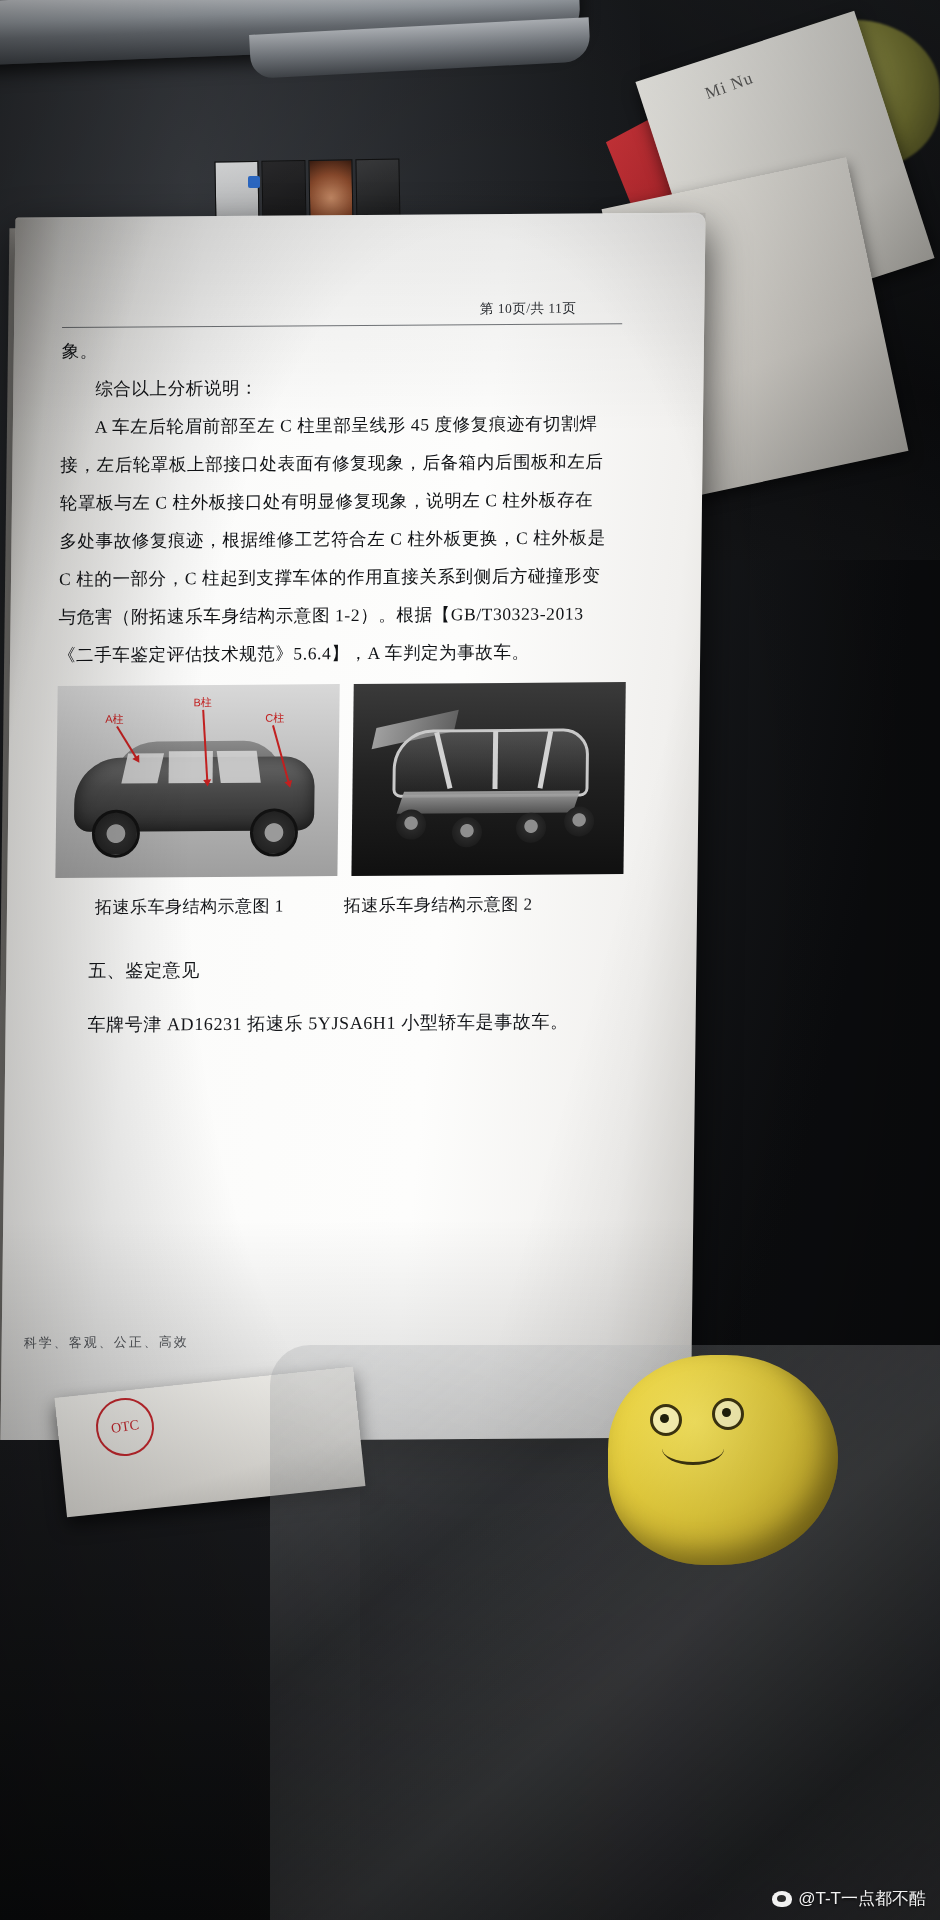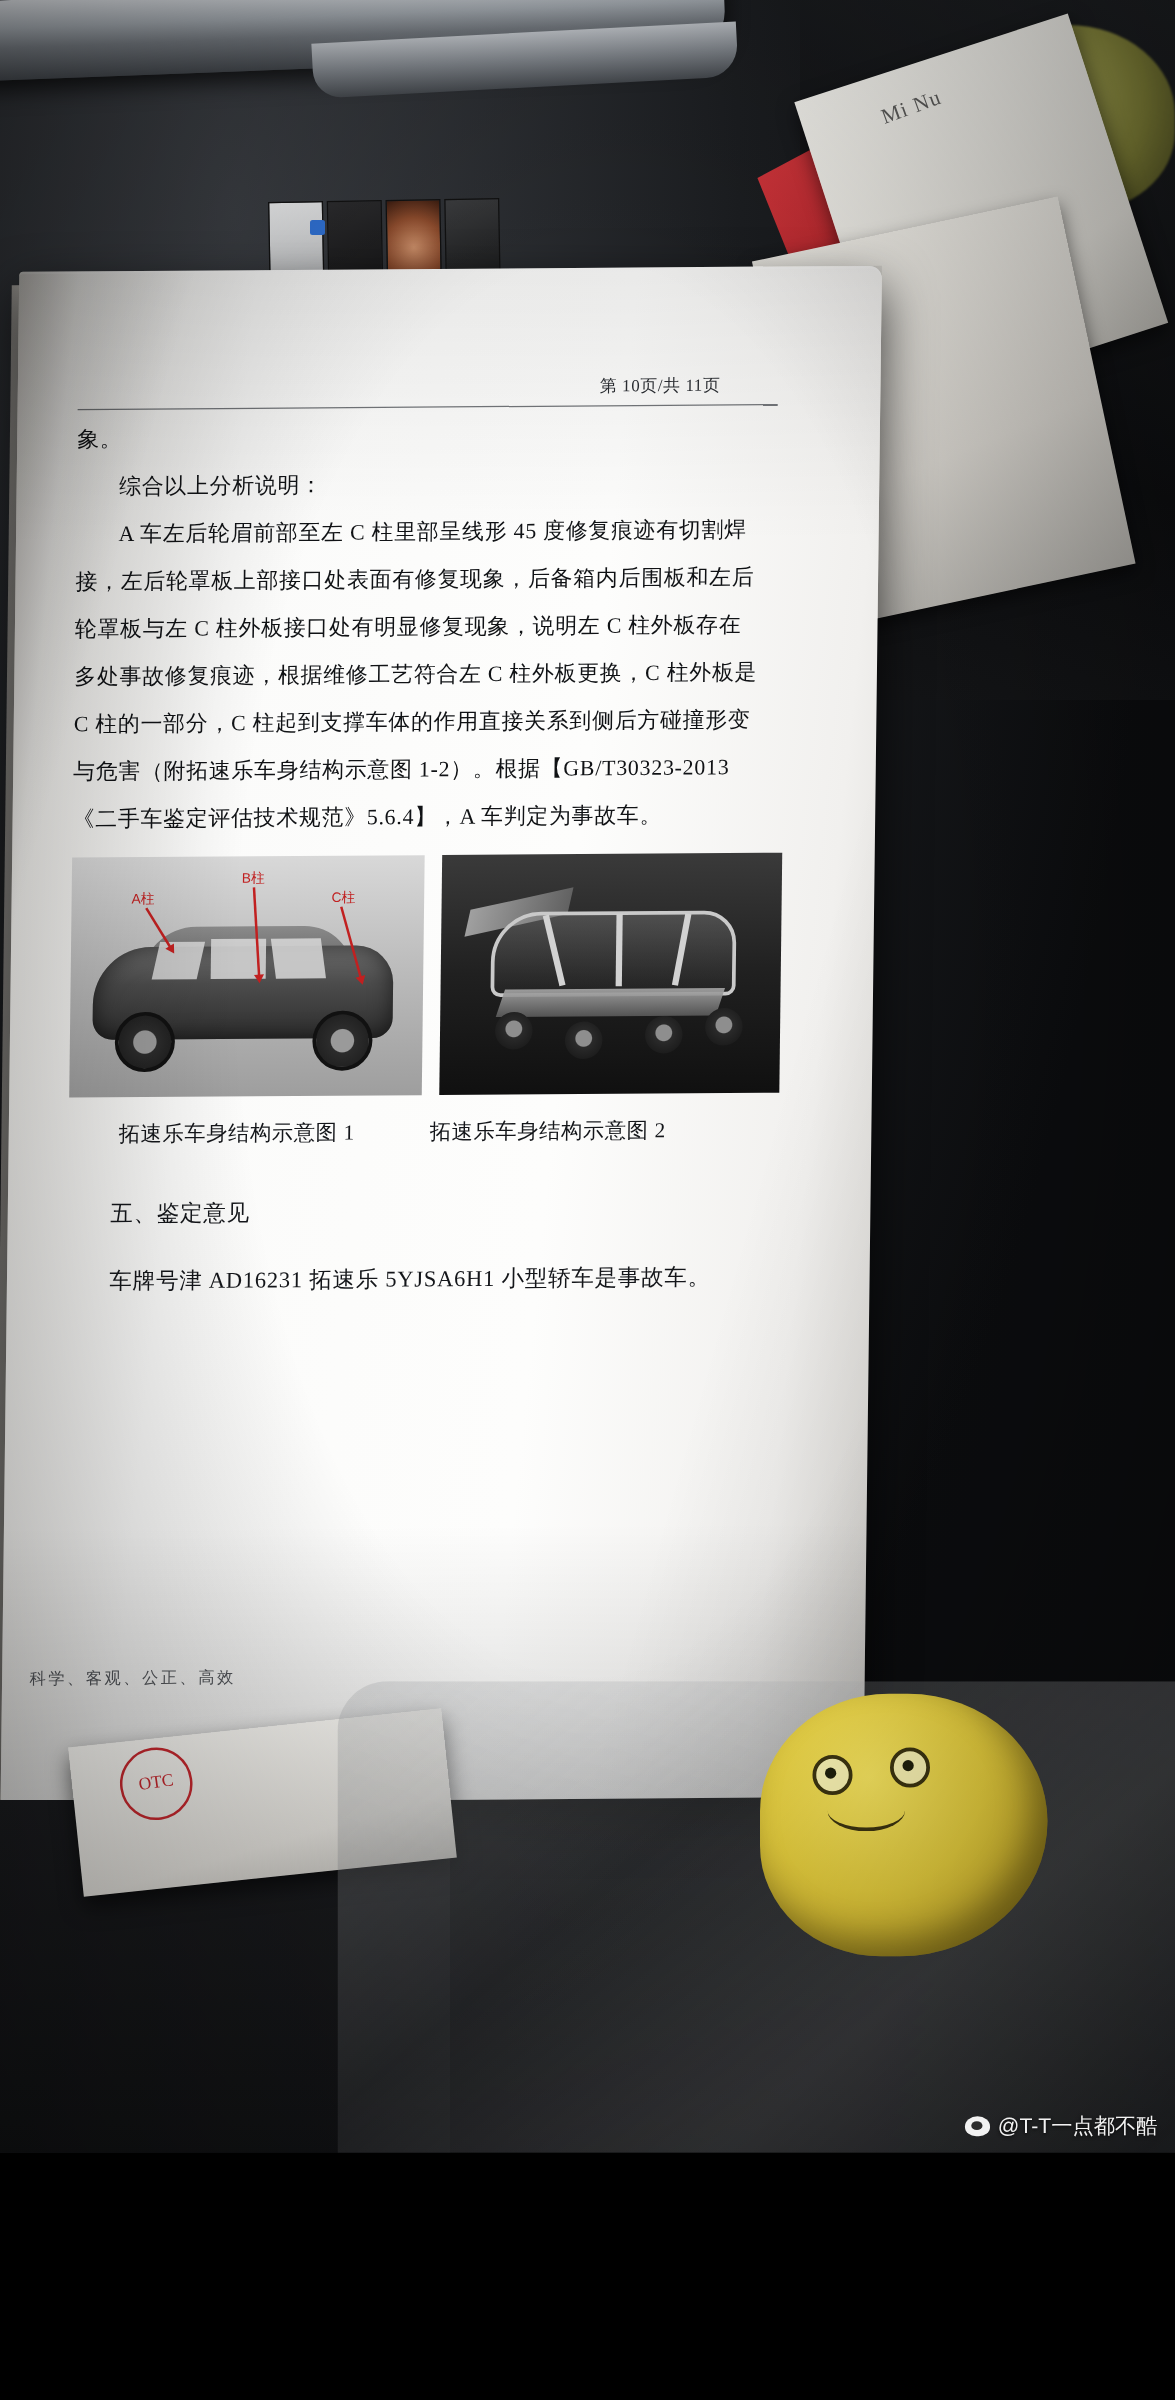--- a/index.html
+++ b/index.html
@@ -10,21 +10,21 @@
   body {
     width: 940px;
     height: 1920px;
     overflow: hidden;
     font-family: "Liberation Sans", sans-serif;
   }
 
   #scene {
     position: relative;
     width: 940px;
-    height: 1722px;
+    height: 1920px;
     background: #0d0e10;
     overflow: hidden;
   }
 
   
   .bg-dark {
     position: absolute;
     inset: 0;
     background:
       radial-gradient(ellipse at 20% 10%, #3a3d42 0%, #1b1d20 38%, #0b0c0e 70%),

